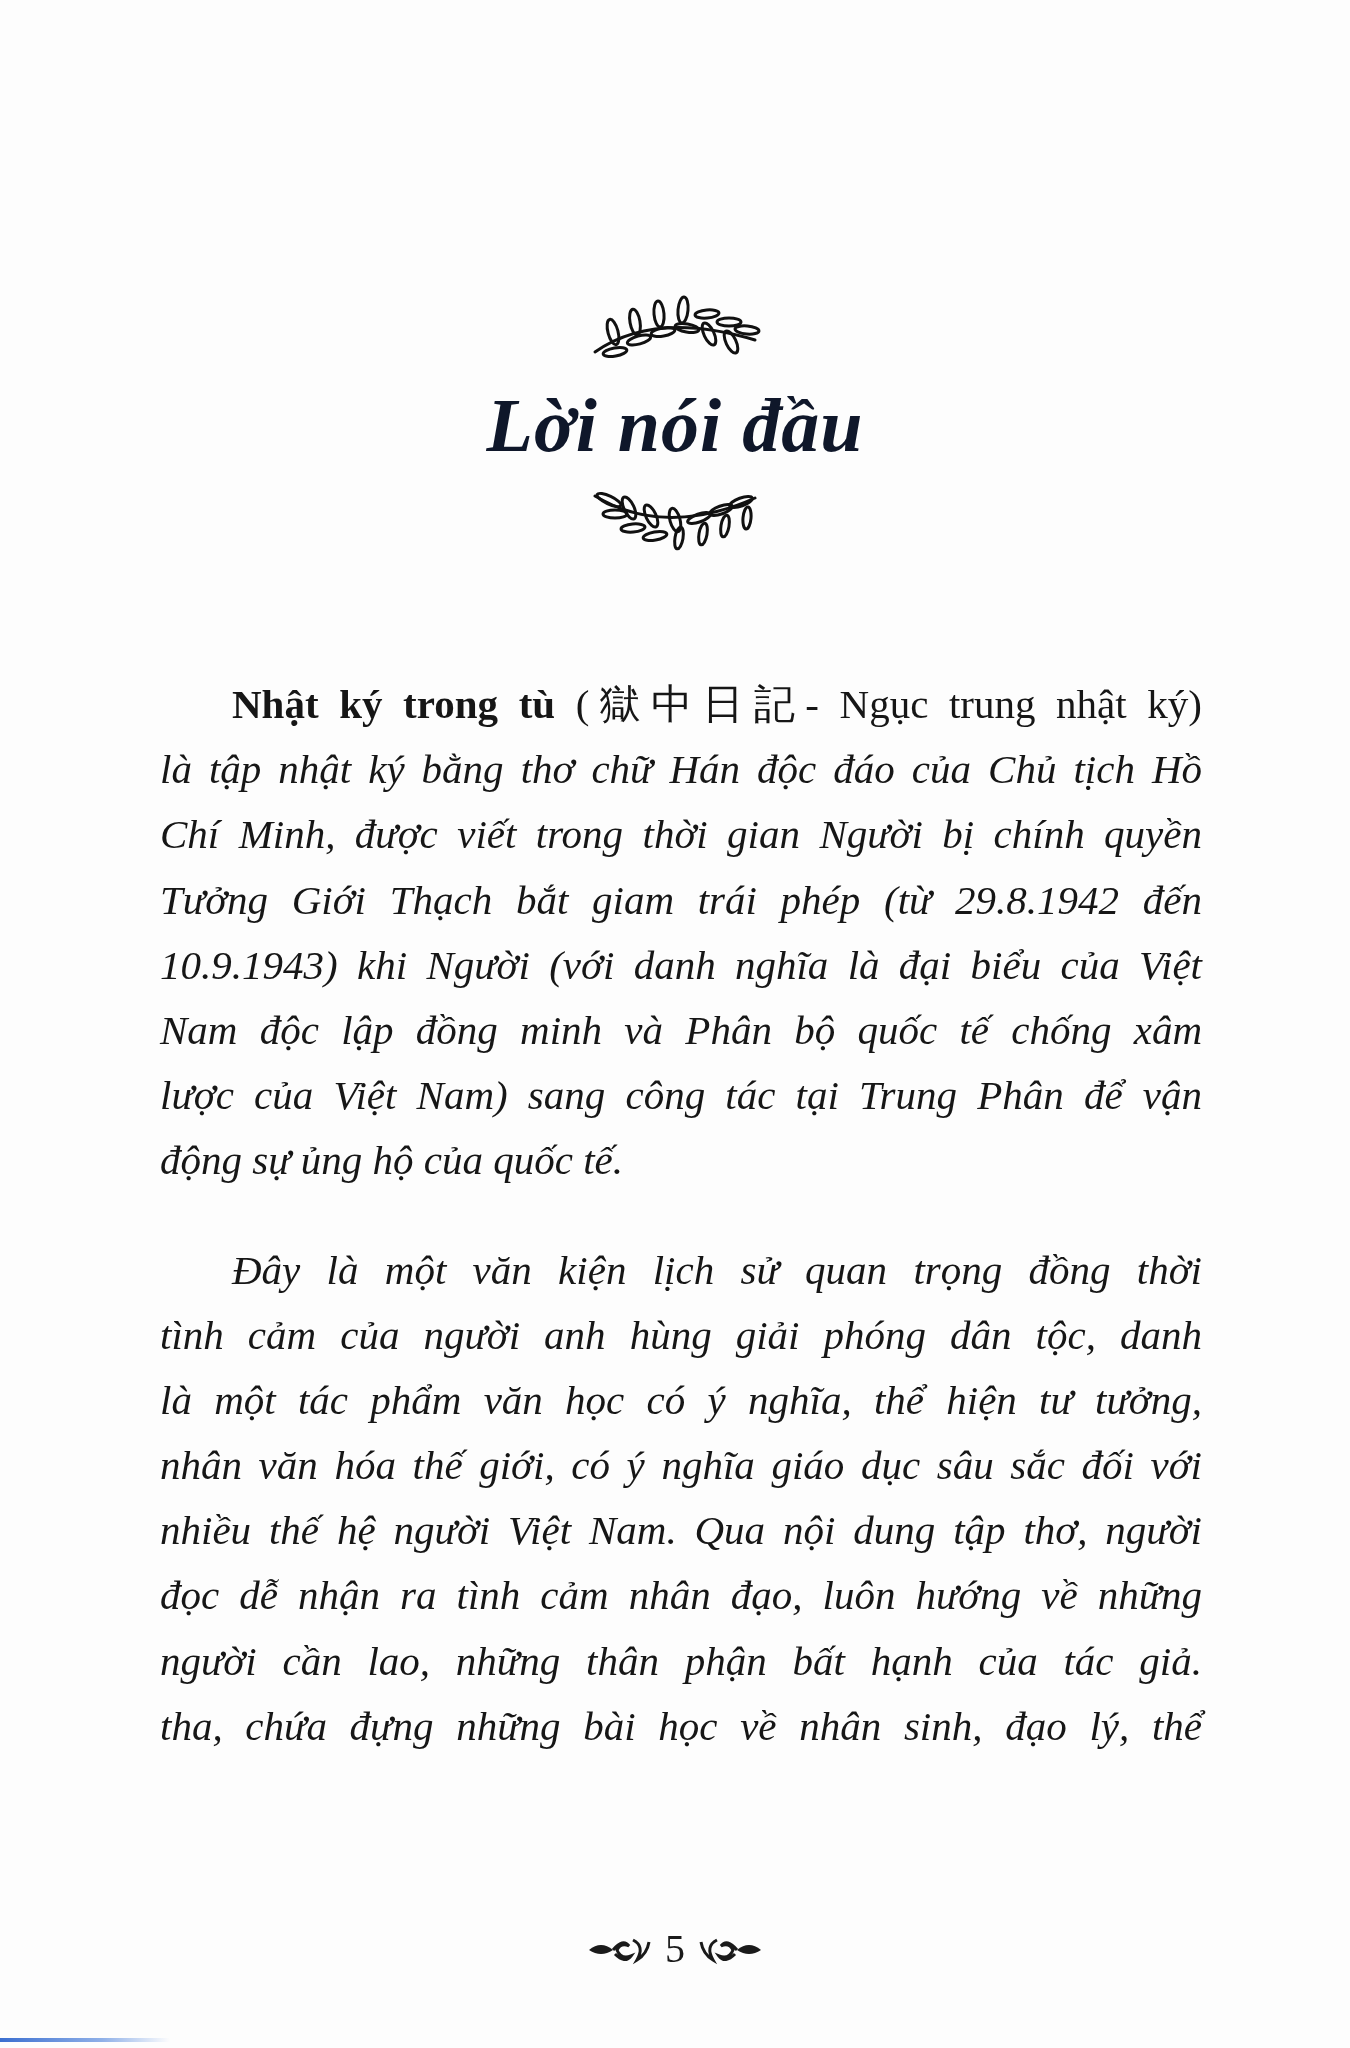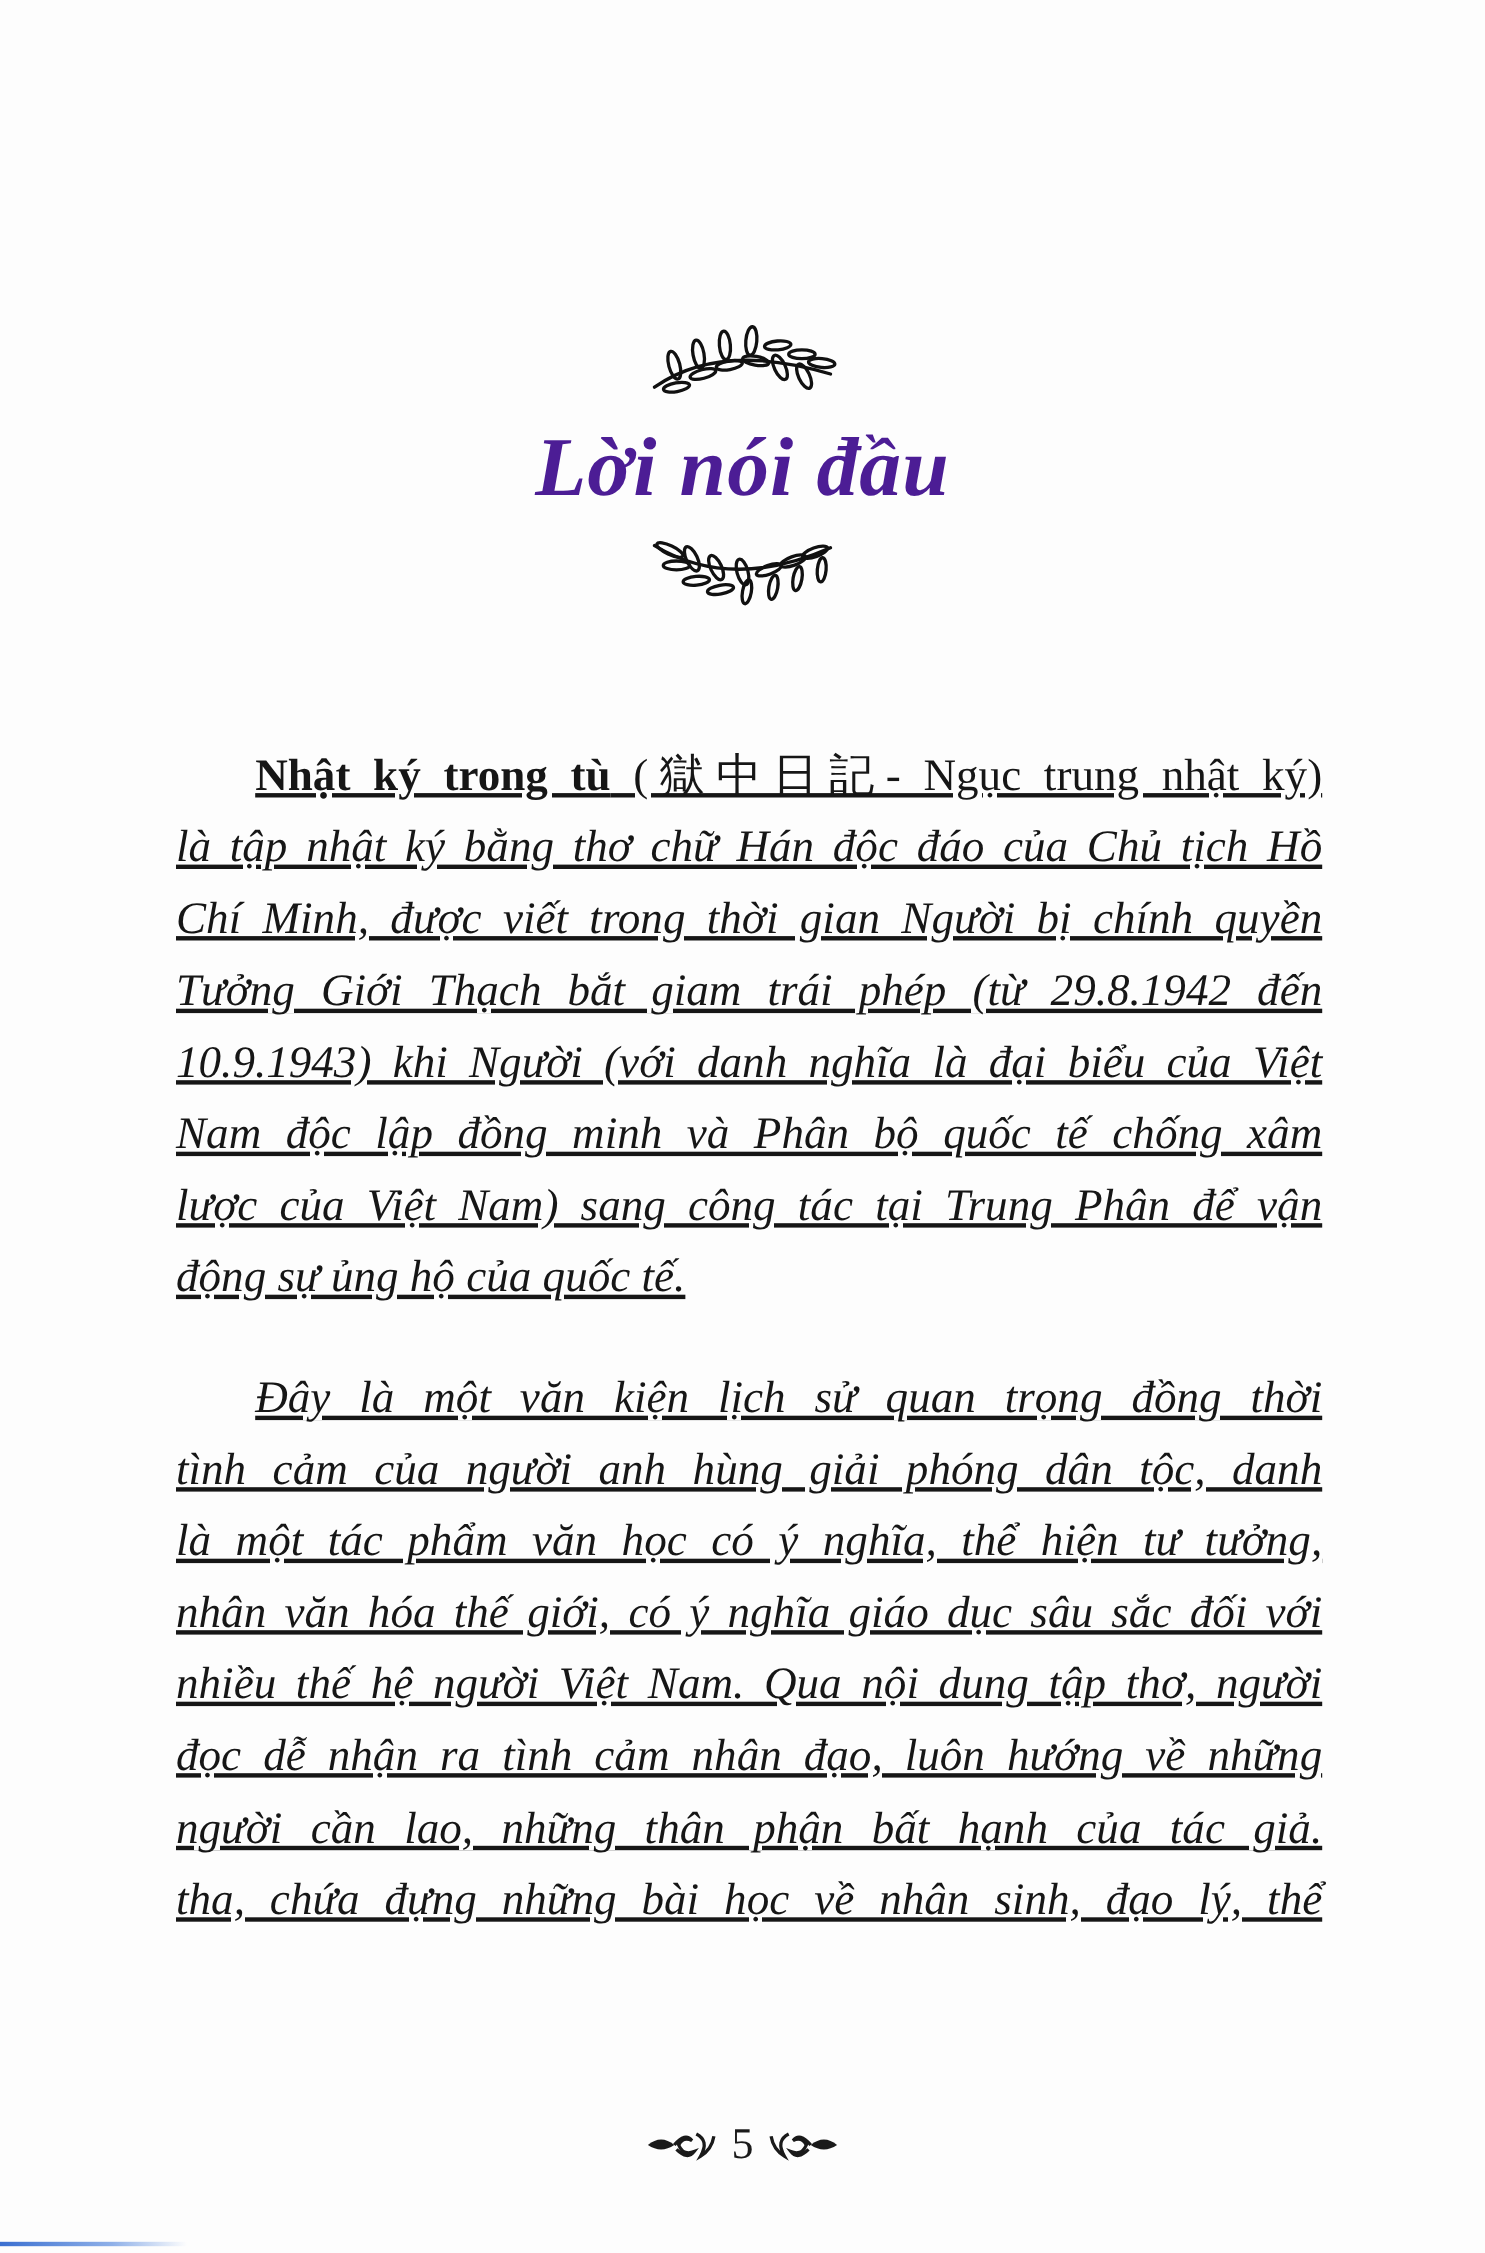--- a/index.html
+++ b/index.html
@@ -10,26 +10,26 @@
     color:#141414;
   }
   .page { position:absolute; left:0; top:0; width:1350px; height:2048px; }
   .sprig { position:absolute; left:575px; width:200px; height:80px; }
   .sprig svg { width:100%; height:100%; }
   #sprig-top { top:290px; }
   #sprig-bottom { top:478px; }
   .title {
     position:absolute; top:382px; left:0; width:1350px; text-align:center;
     font-family:"Liberation Serif", serif; font-style:italic; font-weight:bold;
-    font-size:76px; letter-spacing:1px; color:#4c1d95;
+    font-size:76px; letter-spacing:1px; color:#0f172a;
   }
   .body {
     position:absolute; left:160px; width:1042px; top:672px;
     font-family:"Liberation Serif", serif;
-    font-size:41px; line-height:65.2px; color:#161616;text-decoration:underline;
+    font-size:41px; line-height:65.2px; color:#161616;
   }
   .line { display:block; white-space:nowrap; text-align:justify; text-align-last:justify; height:65.2px; }
   .line.last { text-align-last:left; }
   .indent { padding-left:72px; }
   .it { font-style:italic; }
   .bold { font-weight:bold; font-style:normal; }
   .upright { font-style:normal; }
   .para2 { margin-top:44px; }
   .footer {
     position:absolute; top:1925px; left:0; width:1350px; text-align:center;

